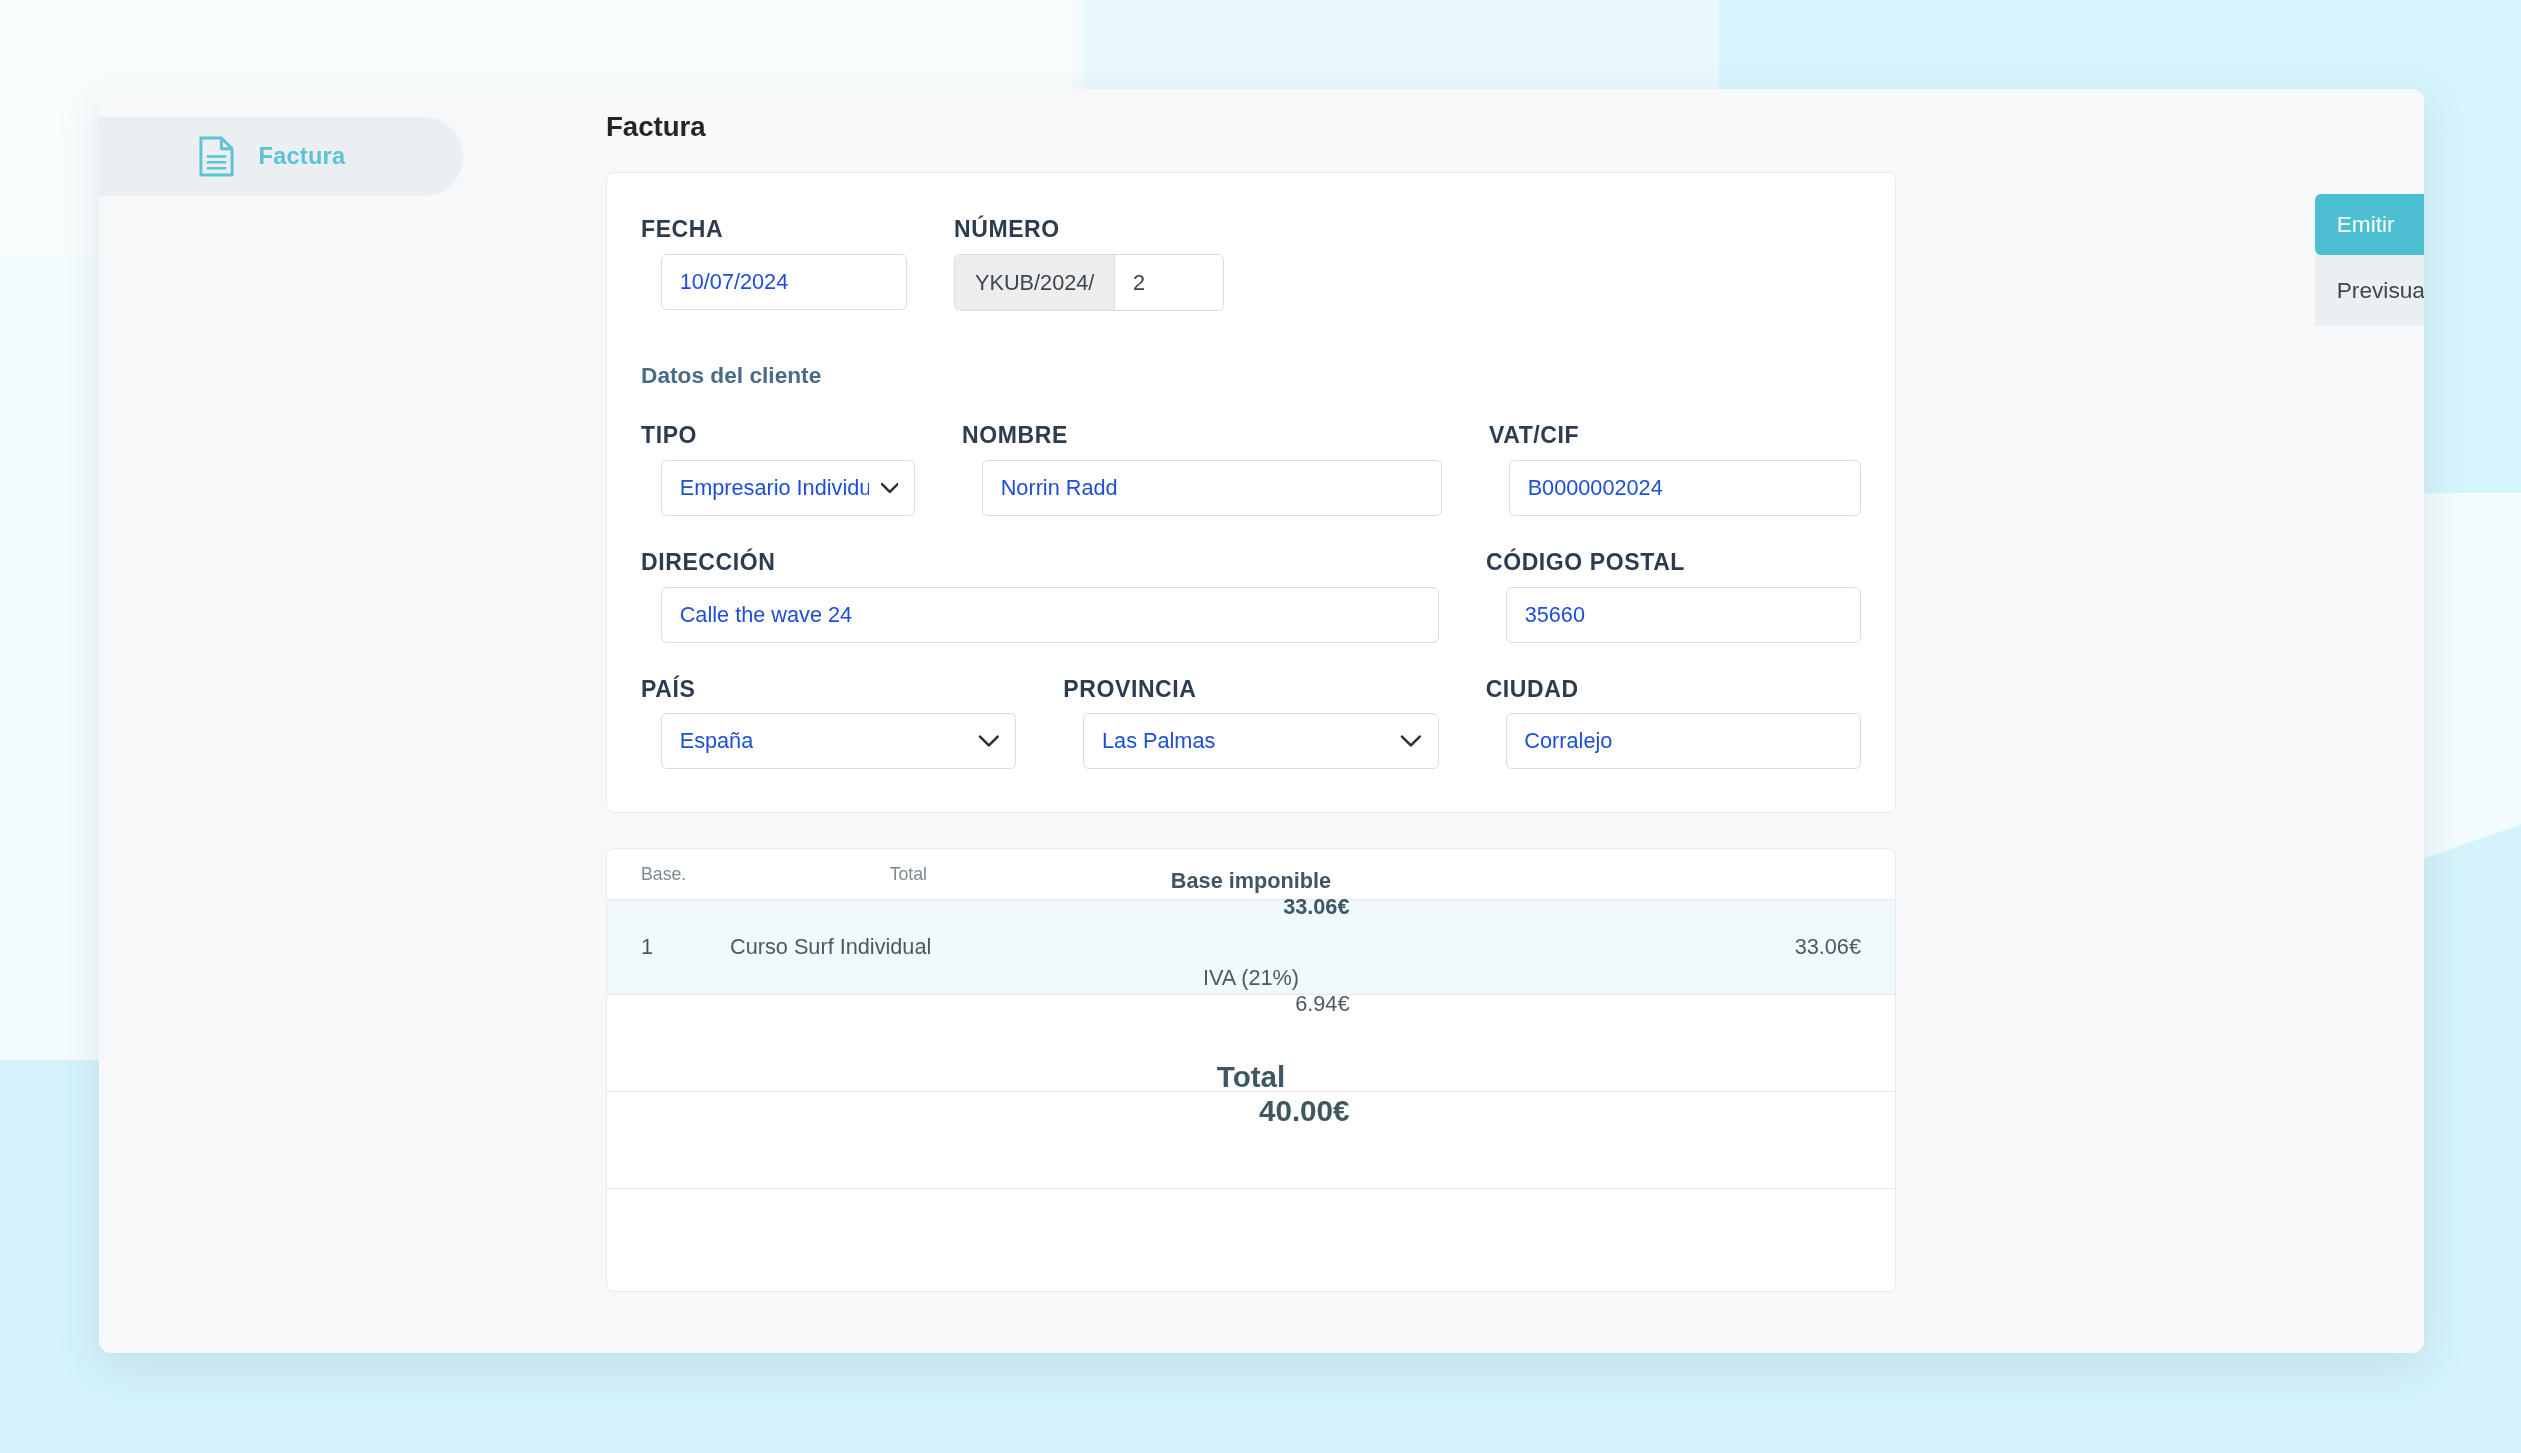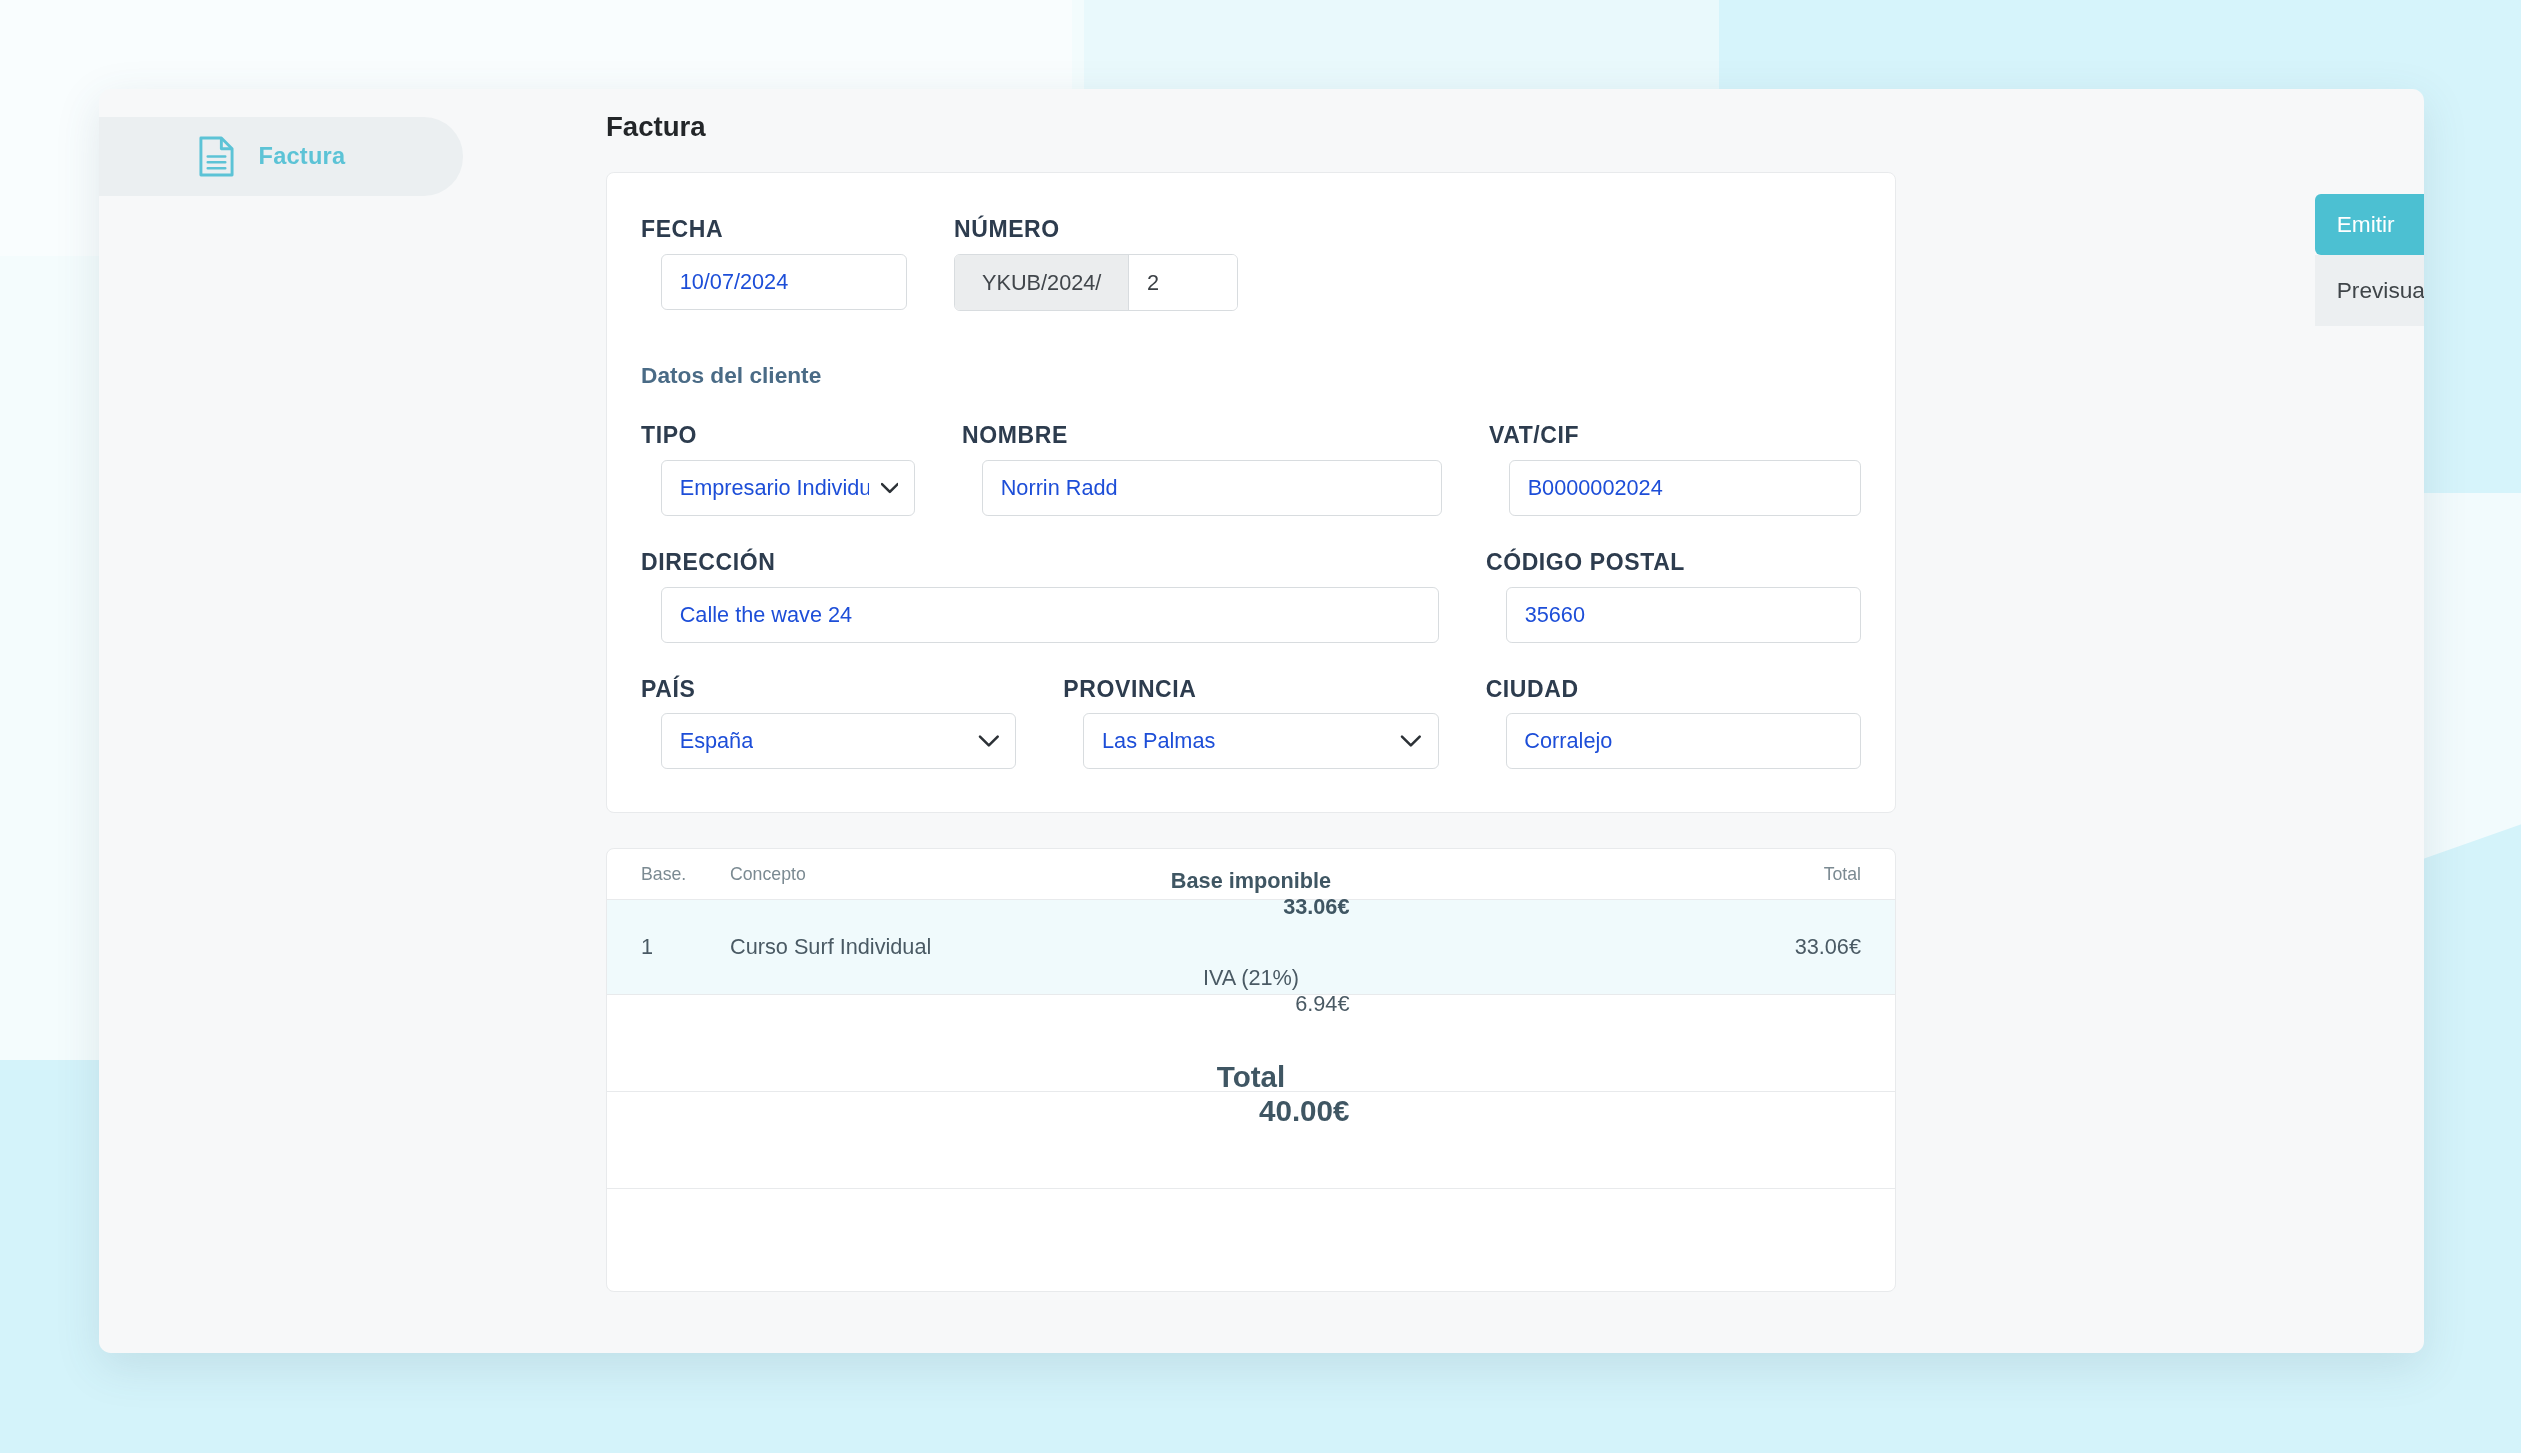--- a/index.html
+++ b/index.html
@@ -134,21 +134,21 @@
     position: absolute; right: 15.8px; top: 50%; transform: translateY(-50%);
     pointer-events: none;
   }
 
   .row { display: flex; gap: 47px; margin-bottom: 33px; }
   .row:last-child { margin-bottom: 0; }
 
   .prefix-wrap { display: flex; height: 57px; border: 1px solid #d8dcdf; border-radius: 5.9px; overflow: hidden; }
   .prefix-box {
     background: #ebedee; display: flex; align-items: center;
-    padding: 0 27px; font-size: 21.7px; color: #41464b;
+    padding: 0 20px; font-size: 21.7px; color: #41464b;
     border-right: 1px solid #d8dcdf;
   }
   .prefix-val {
     display: flex; align-items: center; padding: 0 17.7px;
     font-size: 21.7px; color: #3a3f44; min-width: 108px; background: #fff;
   }
 
   .subheading {
     font-size: 22.7px; font-weight: bold; color: #4a6b86;
     margin: 51px 0 33px 0;
@@ -326,21 +326,20 @@
             <div class="flabel">CIUDAD</div>
             <div class="finput">Corralejo</div>
           </div>
         </div>
 
       </div>
 
       <div class="table-card">
         <div class="t-head">
           <div class="c-qty">Base.</div>
-          <div class="c-desc">Concepto</div>
           <div class="c-total">Total</div>
         </div>
 
         <div class="t-row">
           <div class="c-qty">1</div>
           <div class="c-desc">Curso Surf Individual</div>
           <div class="c-total">33.06€</div>
         </div>
 
         <div class="sum-row bold">

